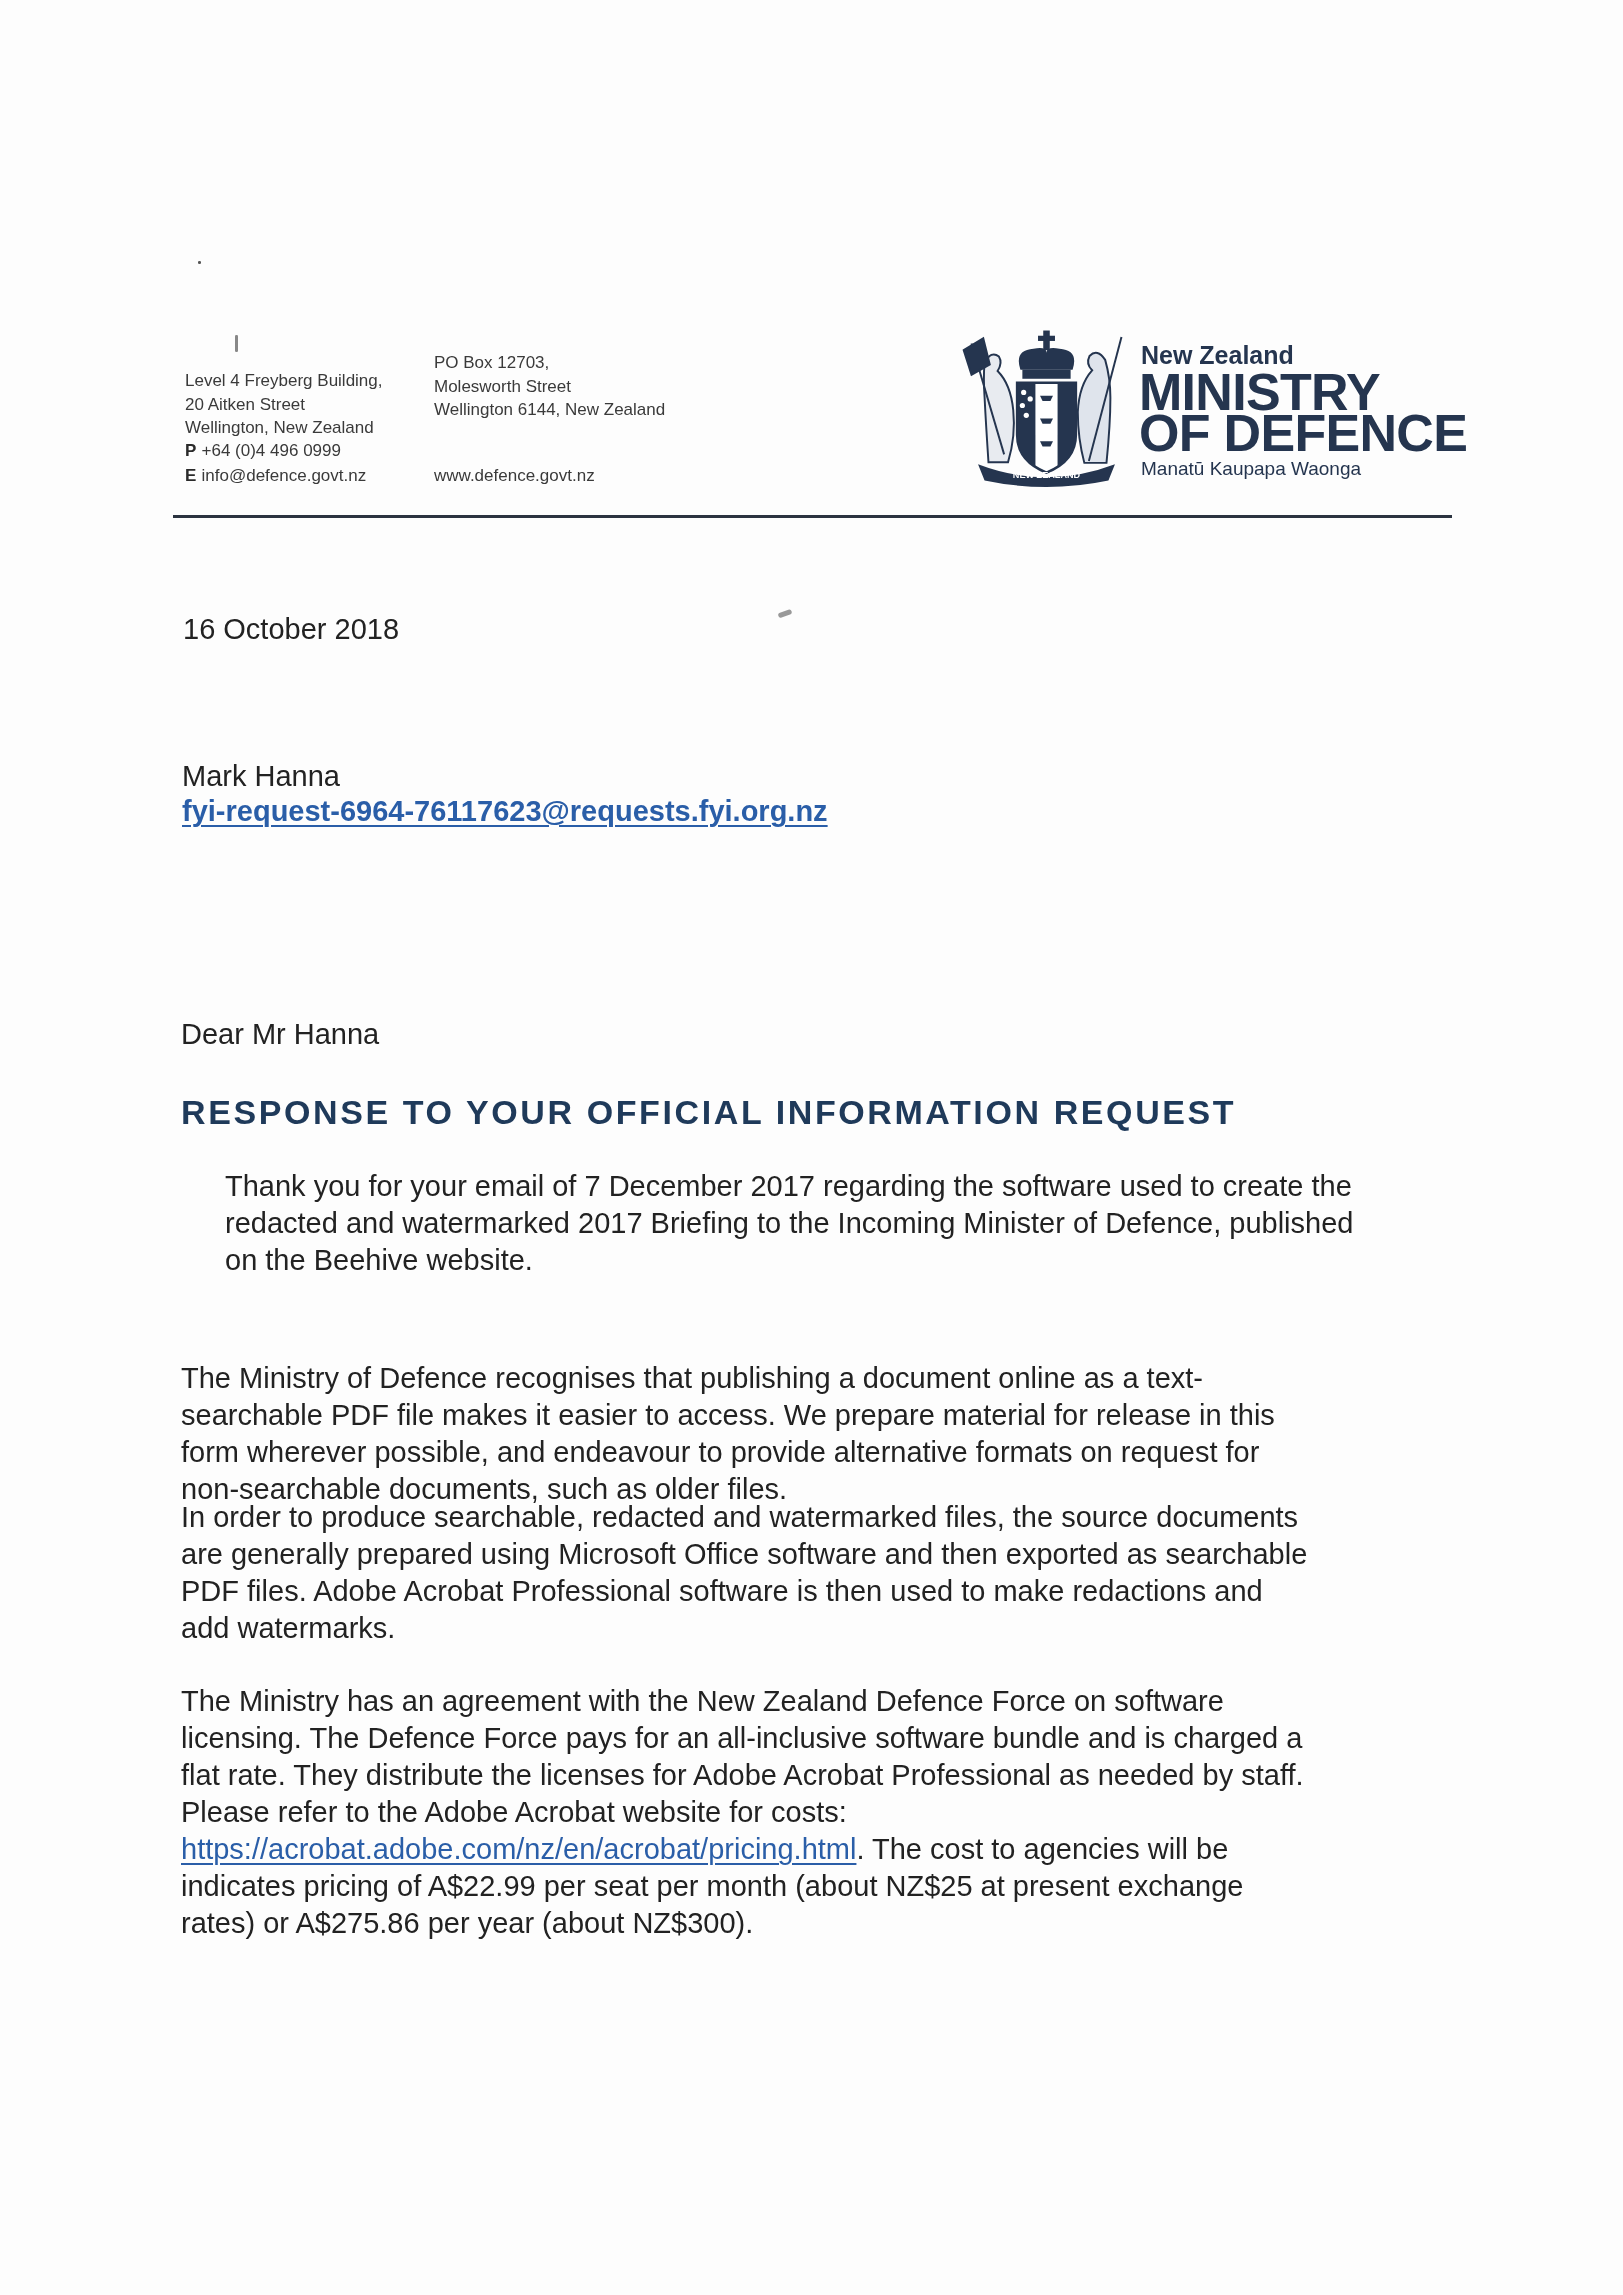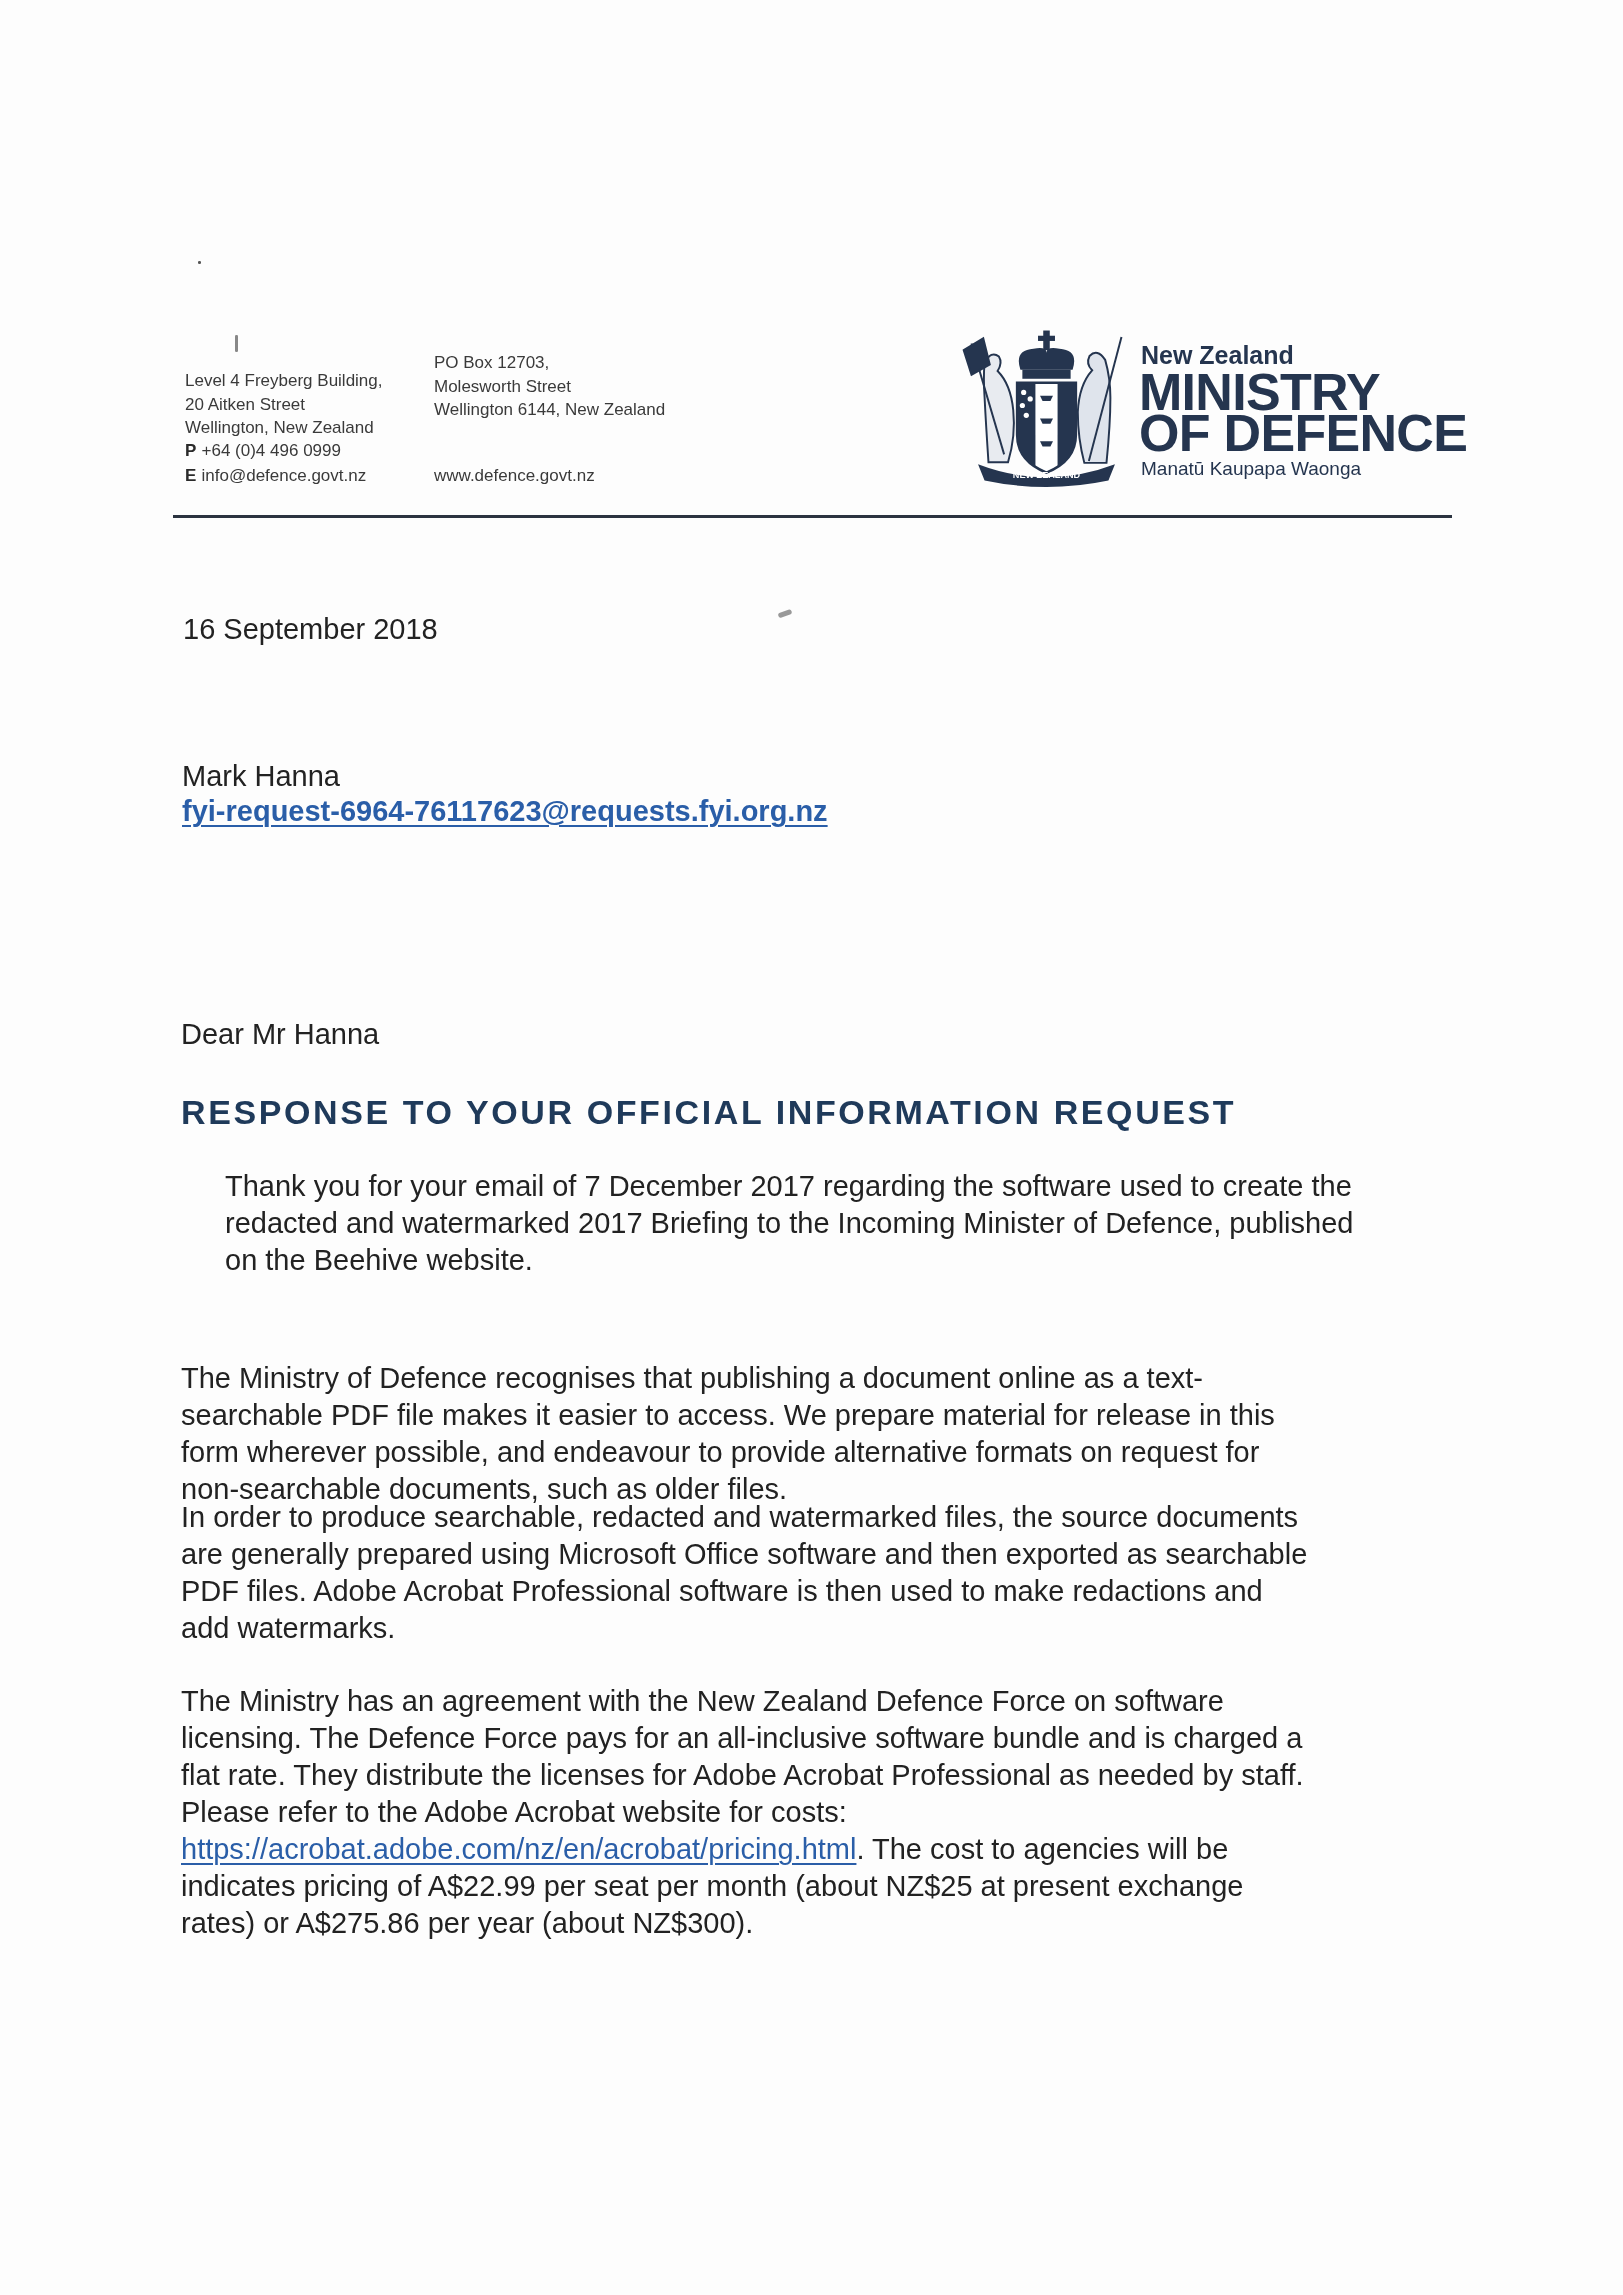--- a/index.html
+++ b/index.html
@@ -85,21 +85,21 @@
     </svg>
   </div>
 
   <div class="abs brand brand-nz" style="left: 1141px; top: 342px; color: rgb(37, 53, 79);">New Zealand</div>
   <div class="abs brand brand-min" style="left: 1139px; top: 371px; color: rgb(37, 53, 79);">MINISTRY</div>
   <div class="abs brand brand-min" style="left: 1139px; top: 412px; color: rgb(37, 53, 79); text-align: right;">OF DEFENCE</div>
   <div class="abs brand brand-sub" style="left: 1141px; top: 458px; color: rgb(37, 53, 79);">Manatū Kaupapa Waonga</div>
 
   <div class="rule"></div>
 
-  <div class="abs body" style="left:183px;top:611px;">16 September 2018</div>
+  <div class="abs body" style="left:183px;top:611px;">16 October 2018</div>
 
   <div class="abs body" style="left:182px;top:758px;">Mark Hanna</div>
   <div class="abs body link" style="left: 182px; top: 793px; color: rgb(42, 94, 168); font-weight: bold;">fyi-request-6964-76117623@requests.fyi.org.nz</div>
 
   <div class="abs body" style="left:181px;top:1016px;">Dear Mr Hanna</div>
 
   <div class="abs heading" id="heading" style="left: 181px; top: 1093px; color: rgb(31, 58, 90); letter-spacing: 2.6px;">RESPONSE TO YOUR OFFICIAL INFORMATION REQUEST</div>
 
   <div class="abs body" style="left:181px;top:1168px;margin-left:44px;">
     <span class="line">Thank you for your email of 7 December 2017 regarding the software used to create the</span>

